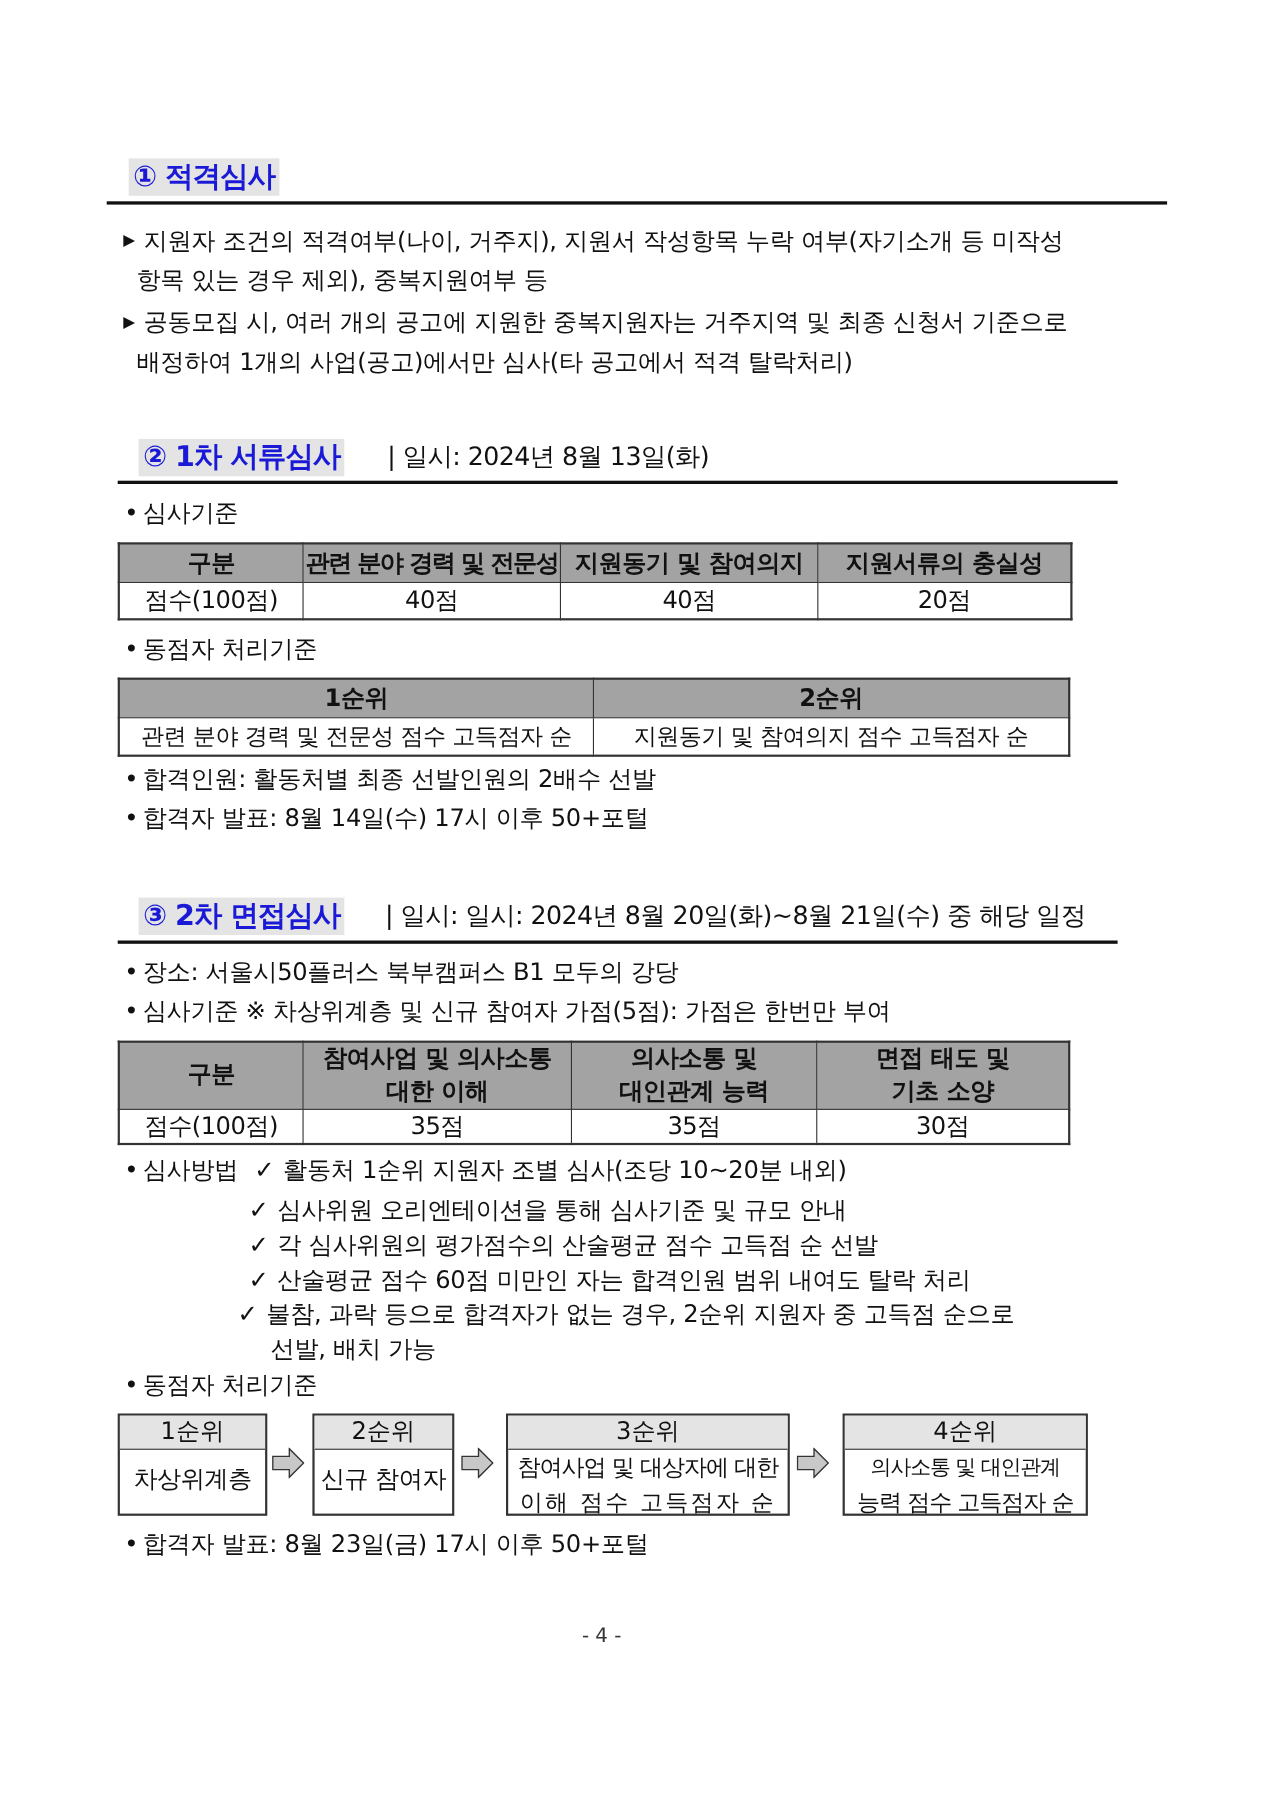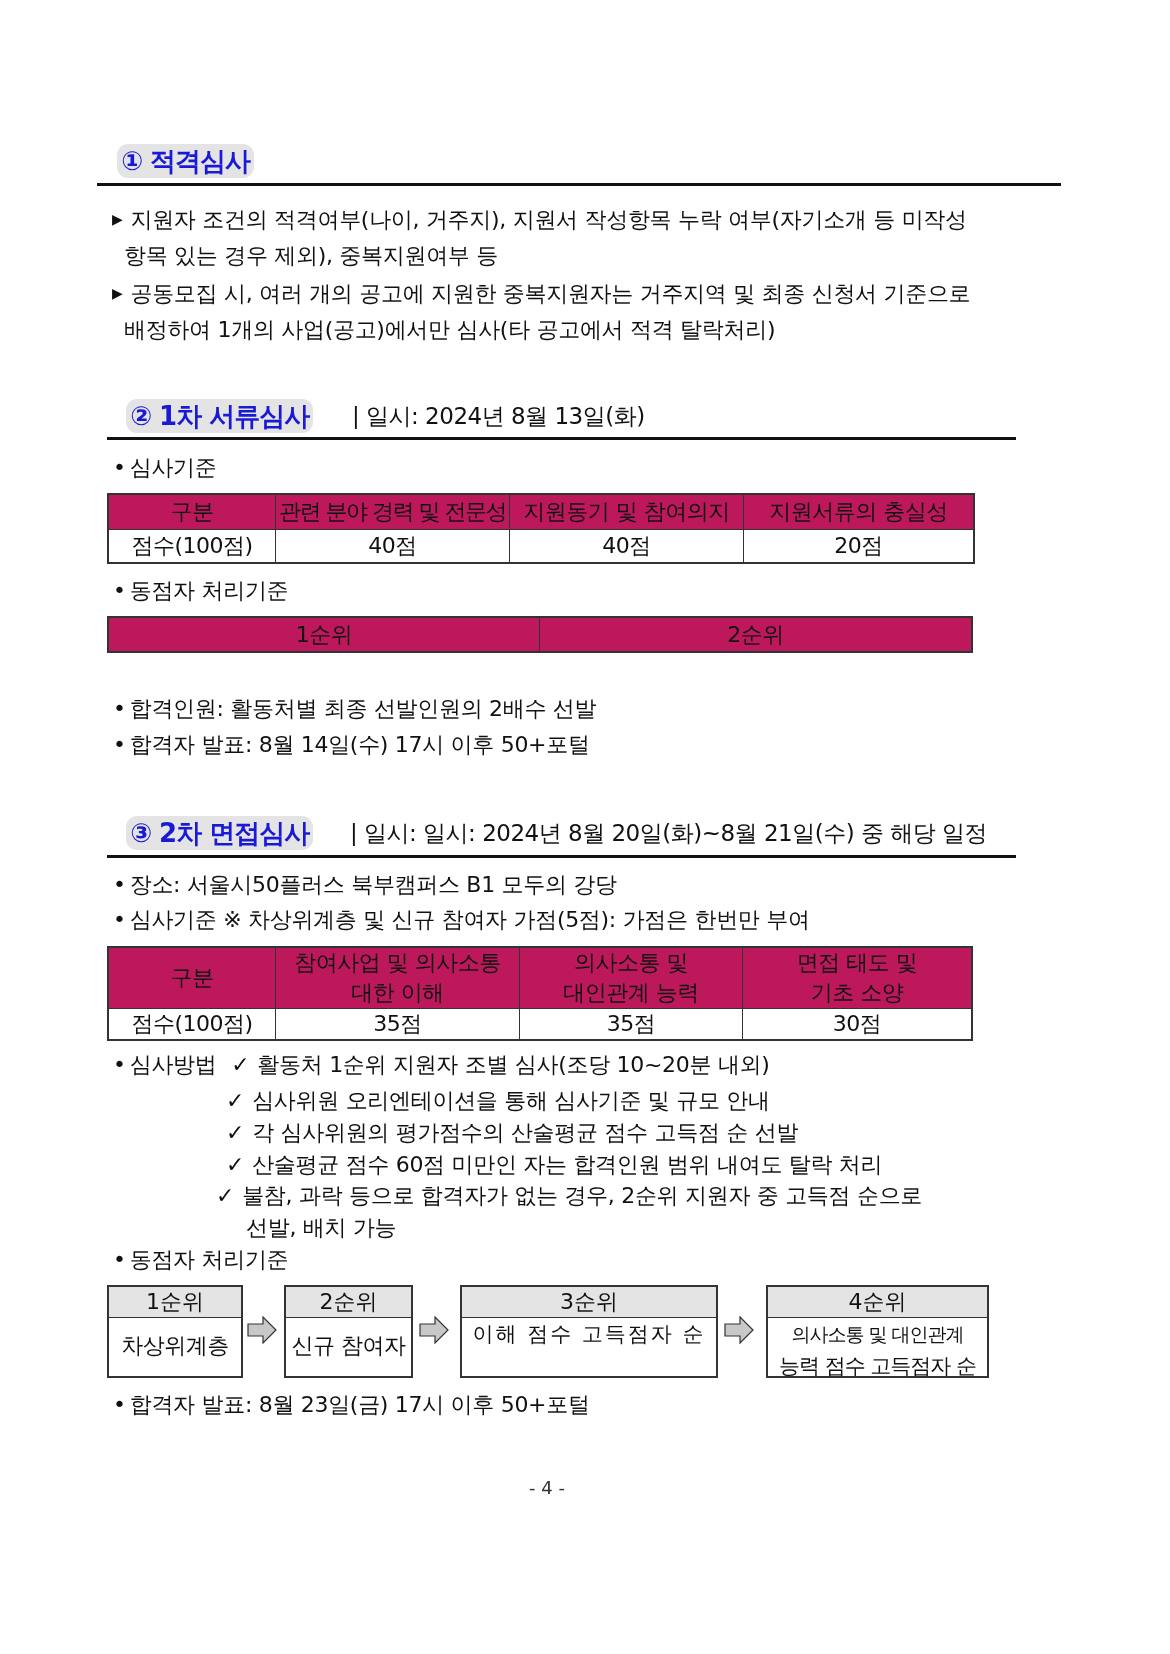--- a/index.html
+++ b/index.html
@@ -4,34 +4,34 @@
 <style>
   html, body { margin: 0; padding: 0; background: #ffffff; }
   body {
     width: 1170px; height: 1654px; position: relative; overflow: hidden;
     font-family: "DejaVu Sans", "Liberation Sans", sans-serif;
     color: #111111;
   }
   .abs { position: absolute; }
   .sec-title {
     font-weight: bold; color: #1a1ad6; background: #e4e4e4;
-    font-size: 26px; line-height: 34px; padding: 0 4px; letter-spacing: -1px; border-radius: 11px;
+    font-size: 26px; line-height: 34px; padding: 0 4px; letter-spacing: -1px;
   }
   .sec-date { font-size: 23px; line-height: 34px; color: #111; letter-spacing: -0.5px; }
   .rule { height: 3px; background: #111; }
   .para { font-size: 22px; line-height: 38px; letter-spacing: -0.3px; white-space: nowrap; }
   .tri { display: inline-block; font-size: 14px; vertical-align: 3px; margin-right: 8px; }
   .line { font-size: 22px; line-height: 36px; white-space: nowrap; letter-spacing: -0.3px; }
   .dot { display: inline-block; margin-right: 4px; }
   table.grid { border-collapse: collapse; position: absolute; }
   table.grid td {
     border: 1.5px solid #333; text-align: center; font-size: 22px; padding: 0;
     letter-spacing: -0.5px; white-space: nowrap;
   }
-  table.grid tr.hd td { background: #be185d; }
+  table.grid tr.hd td { background: #a3a3a3; font-weight: bold; }
   table.grid { border: 2px solid #333; }
   .chk { display: inline-block; margin-right: 8px; }
   .rank-box { position: absolute; border: 2px solid #333; background: #fff; }
   .rank-hd { background: #e4e4e4; border-bottom: 1.5px solid #333; text-align: center; font-size: 22px; line-height: 30px; }
   .rank-bd { text-align: center; font-size: 22px; line-height: 32px; letter-spacing: -0.5px; }
   .arrow { position: absolute; width: 30px; height: 28px; }
   .page-num { font-size: 18px; color: #333; }
 </style>
 </head>
 <body>
@@ -76,20 +76,24 @@
 <div class="abs line" style="left:113px; top:573px;">
   <span class="dot">•</span><span>동점자 처리기준</span>
 </div>
 
 <table class="grid" style="left:107px; top:616px; width:866px;">
   <tbody>
       <tr class="hd" style="height:35px;">
     <td style="width:430px;">1순위</td>
     <td>2순위</td>
   </tr>
+  <tr style="height:35px;">
+    <td style="font-size:21px;">관련 분야 경력 및 전문성 점수 고득점자 순</td>
+    <td style="font-size:21px;">지원동기 및 참여의지 점수 고득점자 순</td>
+  </tr>
 </tbody>
   </table>
 
 <div class="abs line" style="left:113px; top:691px;">
   <span class="dot">•</span><span>합격인원: 활동처별 최종 선발인원의 2배수 선발</span>
 </div>
 <div class="abs line" style="left:113px; top:727px;">
   <span class="dot">•</span><span>합격자 발표: 8월 14일(수) 17시 이후 50+포털</span>
 </div>
 
@@ -167,20 +171,21 @@
   <div class="rank-hd">2순위</div>
   <div class="rank-bd" style="line-height:56px;">신규 참여자</div>
 </div>
 
 <svg class="arrow" style="left:419px; top:1316px;" viewBox="0 0 30 28">
   <polygon points="1,8 16,8 16,1 29,14 16,27 16,20 1,20" fill="#c8c8c8" stroke="#333" stroke-width="1.2"></polygon>
 </svg>
 
 <div class="rank-box" style="left:460px; top:1285px; width:254px; height:89px;">
   <div class="rank-hd">3순위</div>
+  <div class="rank-bd" style="font-size:21px; letter-spacing:-1px;">참여사업 및 대상자에 대한</div>
   <div class="rank-bd" style="font-size:21px; letter-spacing:2px;">이해 점수 고득점자 순</div>
 </div>
 
 <svg class="arrow" style="left:724px; top:1316px;" viewBox="0 0 30 28">
   <polygon points="1,8 16,8 16,1 29,14 16,27 16,20 1,20" fill="#c8c8c8" stroke="#333" stroke-width="1.2"></polygon>
 </svg>
 
 <div class="rank-box" style="left:766px; top:1285px; width:219px; height:89px;">
   <div class="rank-hd">4순위</div>
   <div class="rank-bd" style="font-size:19px; letter-spacing:-1px;">의사소통 및 대인관계</div>

